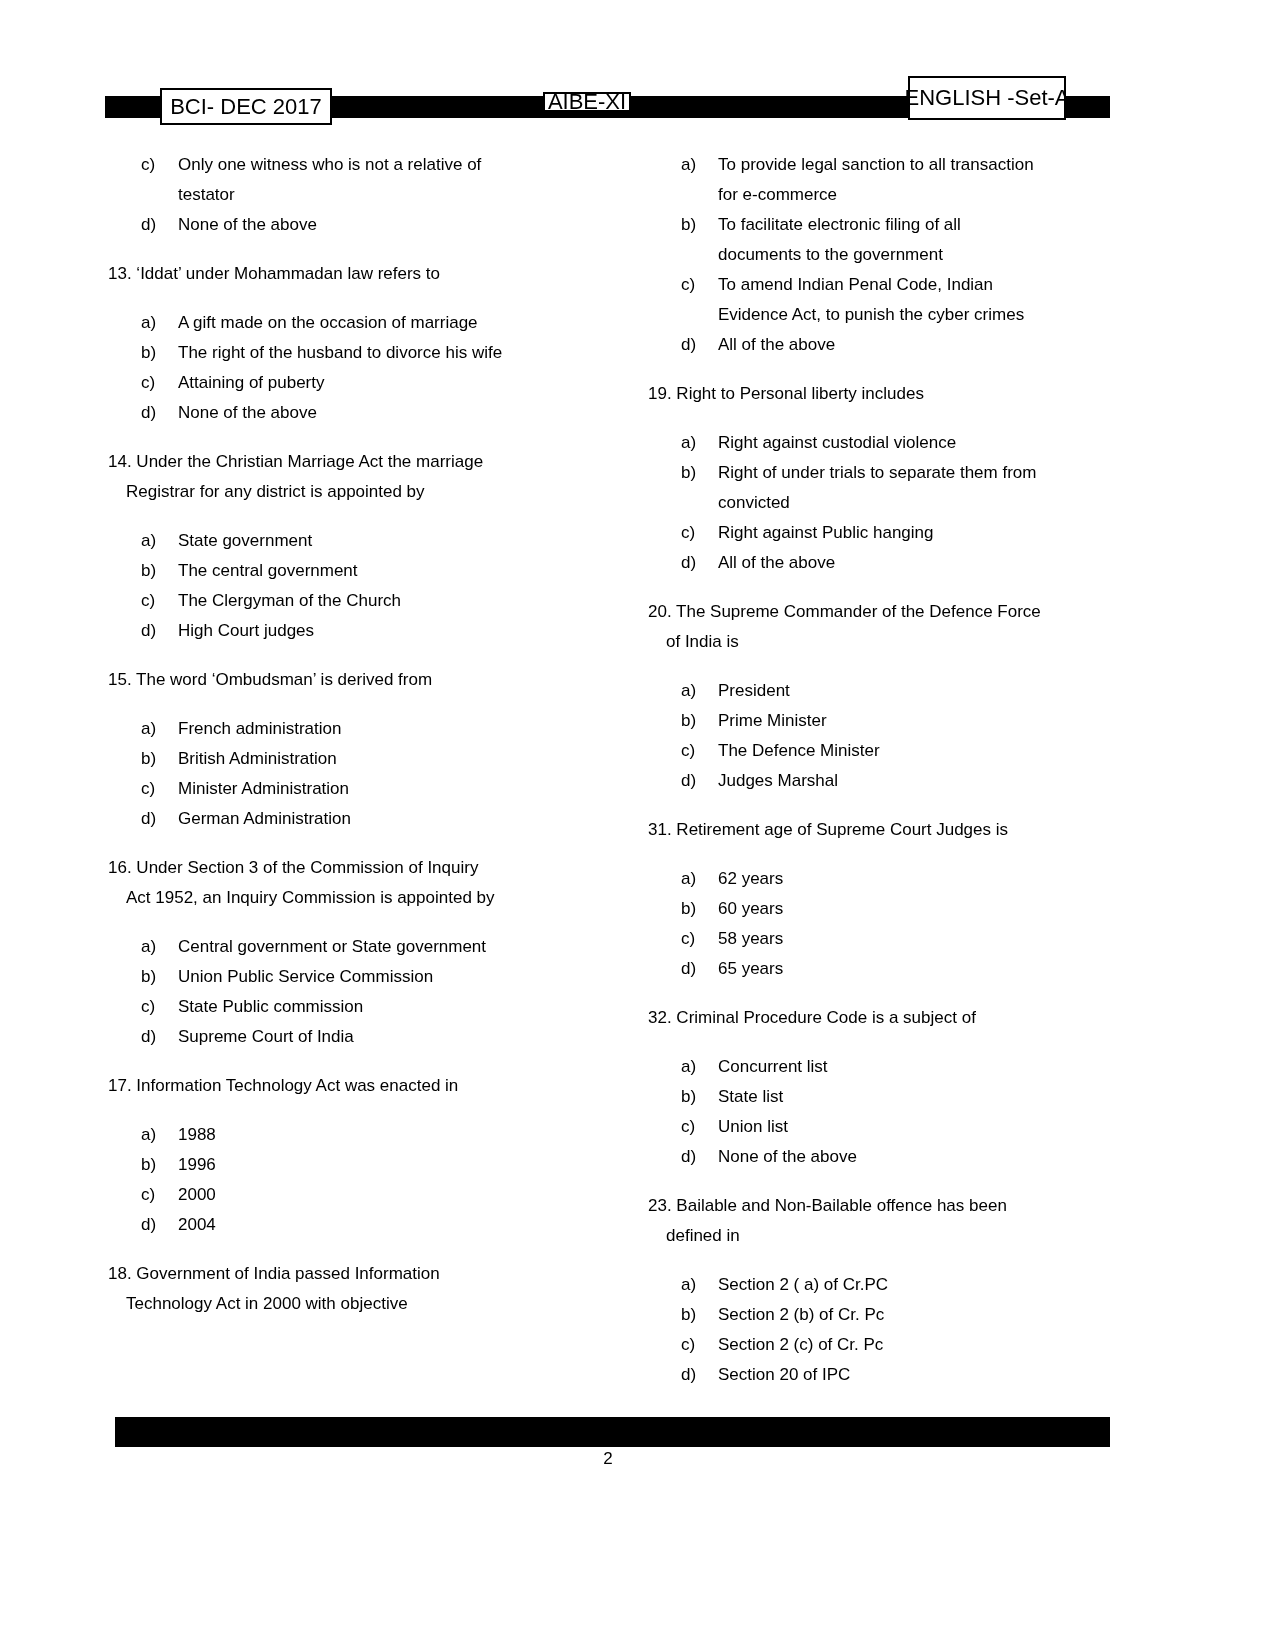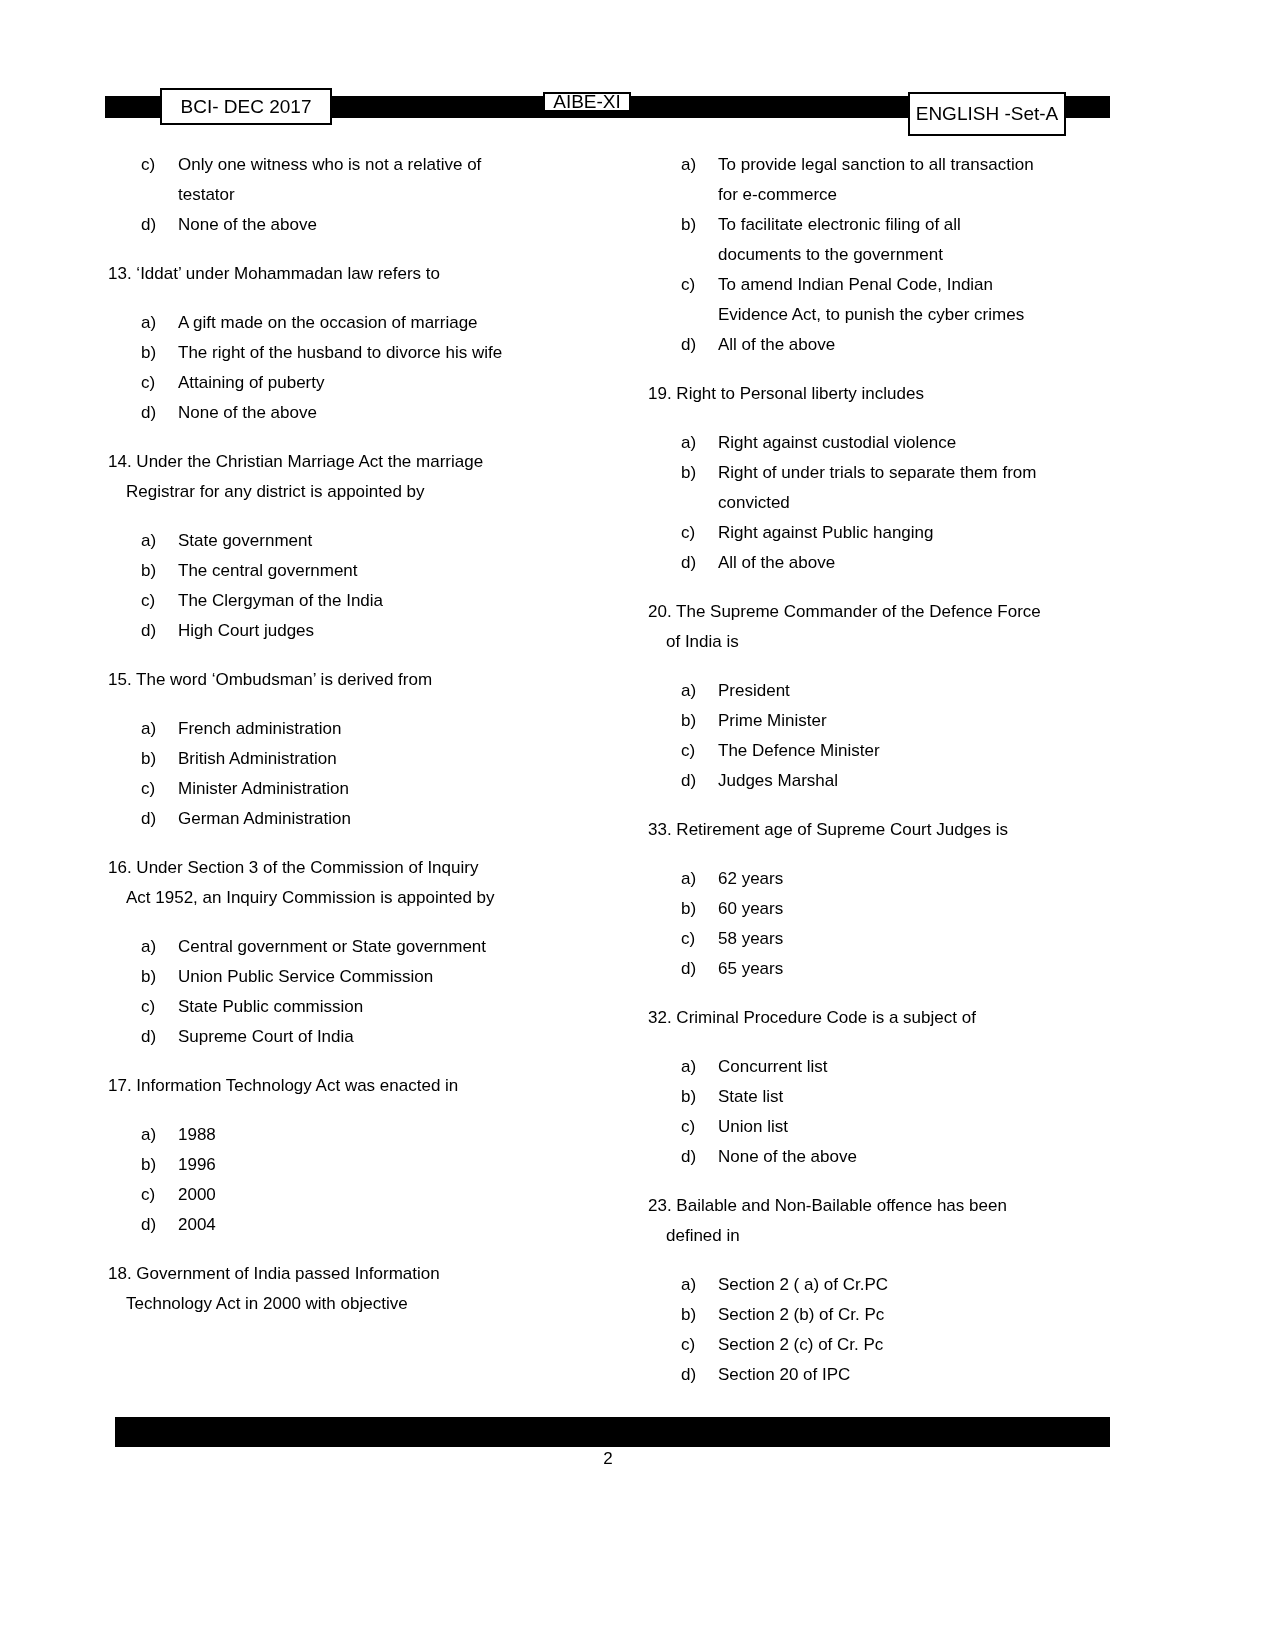--- a/index.html
+++ b/index.html
@@ -19,26 +19,26 @@
     position: absolute;
     left: 105px; top: 96px;
     width: 1005px; height: 22px;
     background: #000000;
   }
   .header-box {
     position: absolute;
     background: #ffffff;
     border: 2px solid #000000;
     display: flex; align-items: center; justify-content: center;
-    font-size: 19px;
+    font-size: 22px;
     white-space: nowrap;
   }
   .box-left  { left: 160px; top: 88px; width: 172px; height: 37px; }
   .box-center{ left: 543px; top: 92px; width: 88px;  height: 20px; justify-content: center; }
-  .box-right { left: 908px; top: 92px; width: 158px; height: 44px; }
+  .box-right { left: 908px; top: 76px; width: 158px; height: 44px; }
 
   
   .content {
     position: absolute;
     left: 108px; top: 150px;
     width: 1002px;
     display: flex;
     font-size: 17px;
     line-height: 30px;
   }
@@ -130,21 +130,21 @@
             <div class="opt-row">
               <span class="opt-label">a)</span>
               <span class="opt-text">State government</span>
             </div>
             <div class="opt-row">
               <span class="opt-label">b)</span>
               <span class="opt-text">The central government</span>
             </div>
             <div class="opt-row">
               <span class="opt-label">c)</span>
-              <span class="opt-text">The Clergyman of the India</span>
+              <span class="opt-text">The Clergyman of the Church</span>
             </div>
             <div class="opt-row">
               <span class="opt-label">d)</span>
               <span class="opt-text">High Court judges</span>
             </div>
           </div>
         </div>
         <div class="question-block">
           <div class="q-text">15. The word ‘Ombudsman’ is derived from</div>
           <div class="opt-list">
@@ -277,21 +277,21 @@
               <span class="opt-label">c)</span>
               <span class="opt-text">The Defence Minister</span>
             </div>
             <div class="opt-row">
               <span class="opt-label">d)</span>
               <span class="opt-text">Judges Marshal</span>
             </div>
           </div>
         </div>
         <div class="question-block">
-          <div class="q-text">33. Retirement age of Supreme Court Judges is</div>
+          <div class="q-text">31. Retirement age of Supreme Court Judges is</div>
           <div class="opt-list">
             <div class="opt-row">
               <span class="opt-label">a)</span>
               <span class="opt-text">62 years</span>
             </div>
             <div class="opt-row">
               <span class="opt-label">b)</span>
               <span class="opt-text">60 years</span>
             </div>
             <div class="opt-row">

